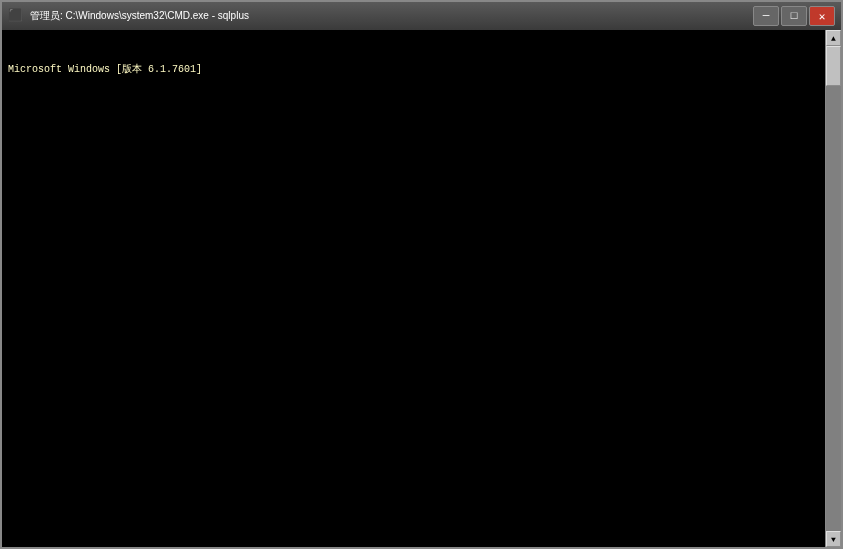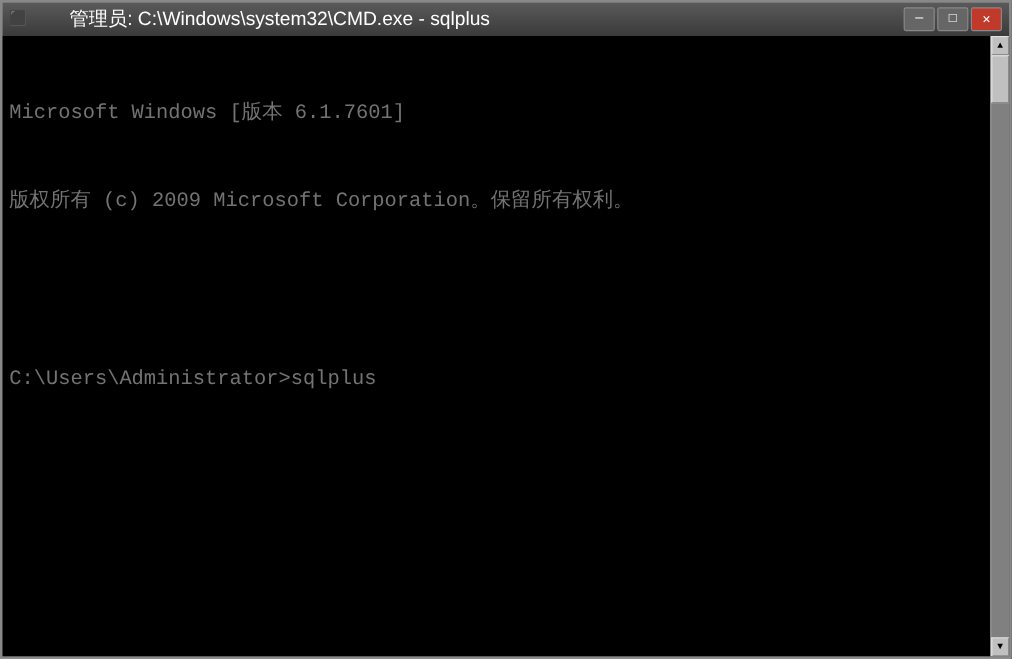--- a/index.html
+++ b/index.html
@@ -36,23 +36,22 @@
     .title-bar-icon {
       width: 16px;
       height: 16px;
       margin-right: 6px;
       flex-shrink: 0;
     }
 
     .title-bar-text {
       color: #ffffff;
       font-family: 'Microsoft YaHei', SimHei, Arial, sans-serif;
-      font-size: 16px;
+      font-size: 10px;
       flex: 1;
-      margin-left: 28px;
     }
 
     .title-bar-buttons {
       display: flex;
       gap: 2px;
     }
 
     .title-btn {
       width: 26px;
       height: 20px;
@@ -75,22 +74,22 @@
       background: #000000;
       flex: 1;
       display: flex;
       overflow: hidden;
       position: relative;
     }
 
     .cmd-content {
       flex: 1;
       padding: 4px 6px;
-      color: #737373;
-      font-size: 17px;
+      color: #fef9c3;
+      font-size: 10px;
       line-height: 1.45;
       overflow-y: auto;
       white-space: pre-wrap;
       word-break: break-all;
     }
 
     .scrollbar {
       width: 16px;
       background: #c0c0c0;
       display: flex;
@@ -153,23 +152,21 @@
     <span class="title-bar-text">管理员: C:\Windows\system32\CMD.exe - sqlplus</span>
     <div class="title-bar-buttons">
       <div class="title-btn">─</div>
       <div class="title-btn">□</div>
       <div class="title-btn close-btn">✕</div>
     </div>
   </div>
   <div class="cmd-body">
     <div class="cmd-content">
       <span class="line">Microsoft Windows [版本 6.1.7601]</span>
-      <span class="line">版权所有 (c) 2009 Microsoft Corporation。保留所有权利。</span>
       <span class="line-empty"></span>
-      <span class="line">C:\Users\Administrator&gt;sqlplus</span>
       <span class="line-empty"></span>
       <span class="line-empty"></span>
       <span class="line-empty"></span>
       
       
       
       
       
       
       

